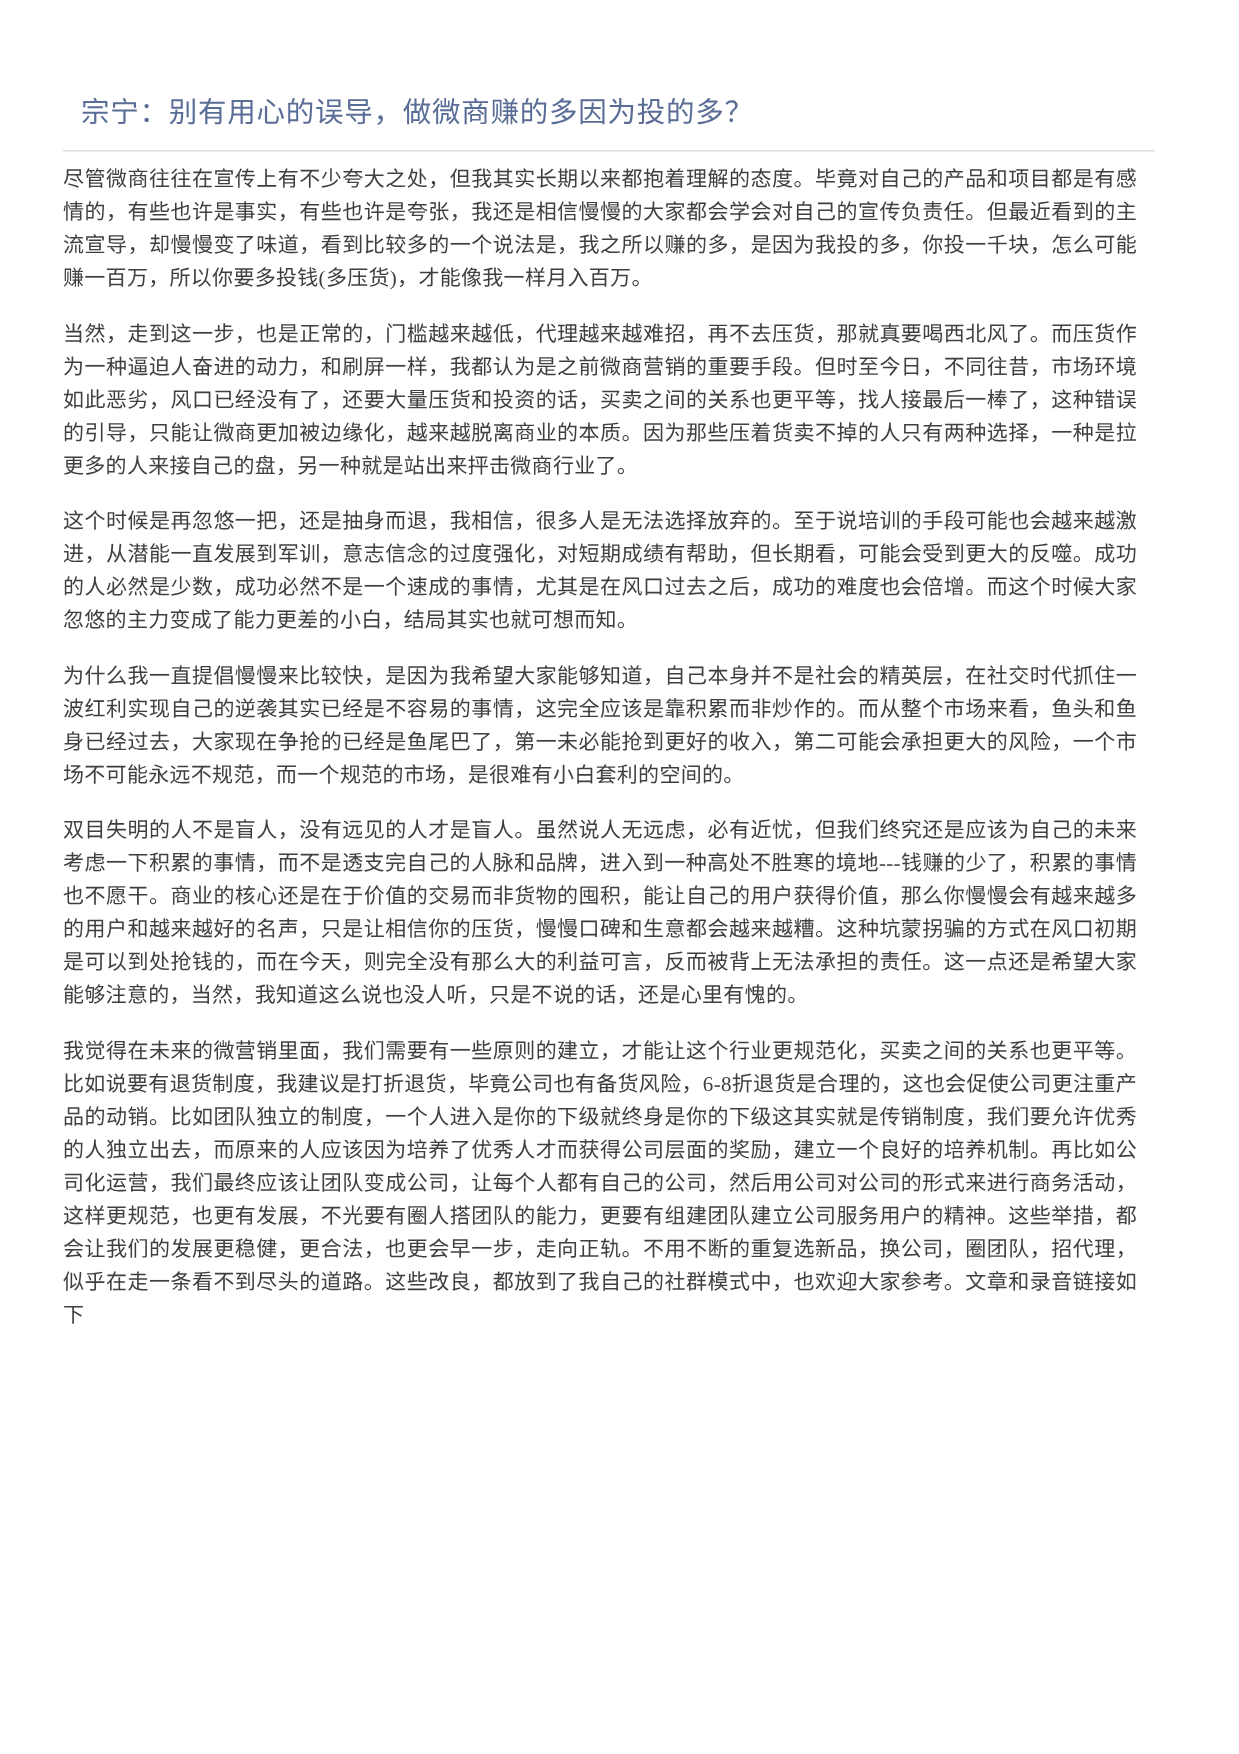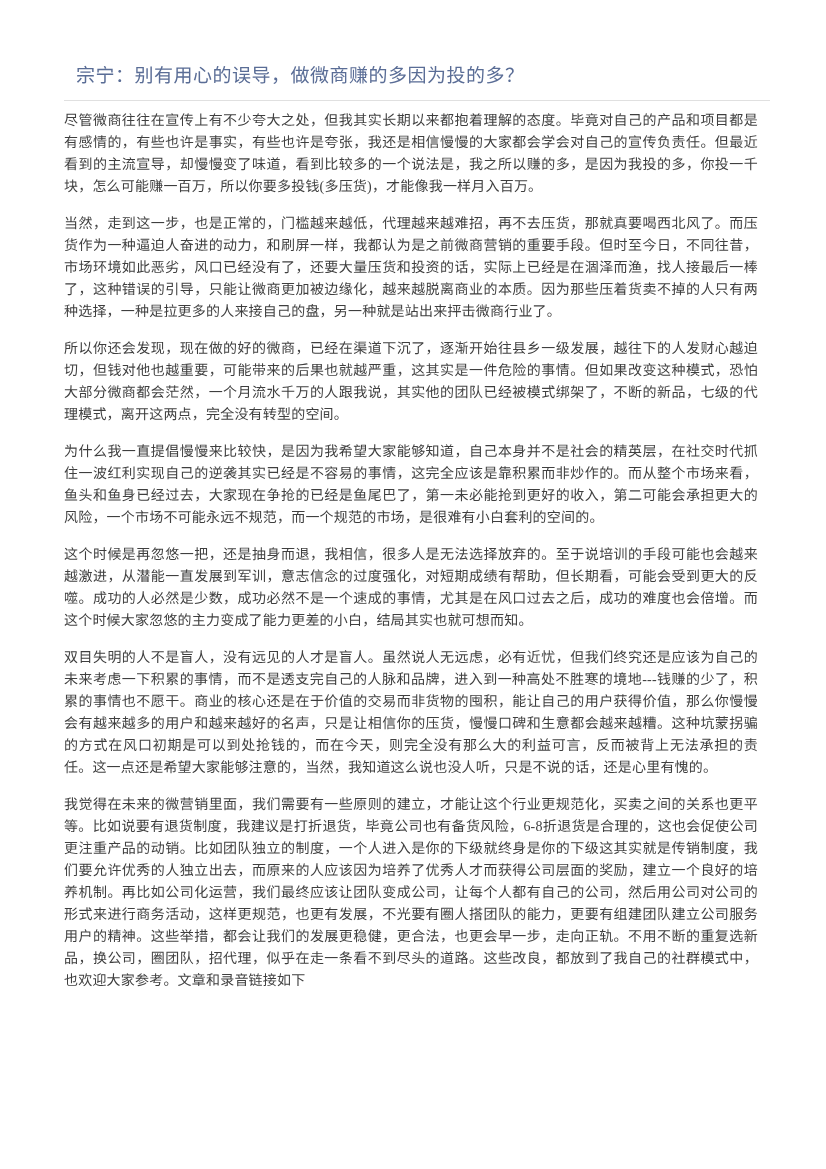--- a/index.html
+++ b/index.html
@@ -17,21 +17,21 @@
   body {
     width: 826px;
     height: 1169px;
     overflow: hidden;
     font-family: "Liberation Serif", "DejaVu Serif", serif;
   }
   .page {
     width: 826px;
     height: 967px;
     background: var(--bg-color);
-    padding: 63px 56px 0 64px;
+    padding: 63px 56px 0 42px;
   }
   .article-title {
     margin: 0 0 11px 12px;
     font-size: 19px;
     font-weight: normal;
     line-height: 26px;
     color: var(--title-color);
     letter-spacing: 0.5px;
   }
   .title-divider {
@@ -53,20 +53,19 @@
   }
 </style>
 </head>
 <body>
 
 <div class="page">
   <h1 class="article-title">宗宁：别有用心的误导，做微商赚的多因为投的多？</h1>
   <hr class="title-divider">
   <div class="article-body">
     <p>尽管微商往往在宣传上有不少夸大之处，但我其实长期以来都抱着理解的态度。毕竟对自己的产品和项目都是有感情的，有些也许是事实，有些也许是夸张，我还是相信慢慢的大家都会学会对自己的宣传负责任。但最近看到的主流宣导，却慢慢变了味道，看到比较多的一个说法是，我之所以赚的多，是因为我投的多，你投一千块，怎么可能赚一百万，所以你要多投钱(多压货)，才能像我一样月入百万。</p>
-    <p>当然，走到这一步，也是正常的，门槛越来越低，代理越来越难招，再不去压货，那就真要喝西北风了。而压货作为一种逼迫人奋进的动力，和刷屏一样，我都认为是之前微商营销的重要手段。但时至今日，不同往昔，市场环境如此恶劣，风口已经没有了，还要大量压货和投资的话，实际上已经是在涸泽而渔，找人接最后一棒了，这种错误的引导，只能让微商更加被边缘化，越来越脱离商业的本质。因为那些压着货卖不掉的人只有两种选择，一种是拉更多的人来接自己的盘，另一种就是站出来抨击微商行业了。</p>
-    <p>所以你还会发现，现在做的好的微商，已经在渠道下沉了，逐渐开始往县乡一级发展，越往下的人发财心越迫切，但钱对他也越重要，可能带来的后果也就越严重，这其实是一件危险的事情。但如果改变这种模式，恐怕大部分微商都会茫然，一个月流水千万的人跟我说，其实他的团队已经被模式绑架了，不断的新品，七级的代理模式，离开这两点，完全没有转型的空间。</p>
+    <p>当然，走到这一步，也是正常的，门槛越来越低，代理越来越难招，再不去压货，那就真要喝西北风了。而压货作为一种逼迫人奋进的动力，和刷屏一样，我都认为是之前微商营销的重要手段。但时至今日，不同往昔，市场环境如此恶劣，风口已经没有了，还要大量压货和投资的话，买卖之间的关系也更平等，找人接最后一棒了，这种错误的引导，只能让微商更加被边缘化，越来越脱离商业的本质。因为那些压着货卖不掉的人只有两种选择，一种是拉更多的人来接自己的盘，另一种就是站出来抨击微商行业了。</p>
+    <p>这个时候是再忽悠一把，还是抽身而退，我相信，很多人是无法选择放弃的。至于说培训的手段可能也会越来越激进，从潜能一直发展到军训，意志信念的过度强化，对短期成绩有帮助，但长期看，可能会受到更大的反噬。成功的人必然是少数，成功必然不是一个速成的事情，尤其是在风口过去之后，成功的难度也会倍增。而这个时候大家忽悠的主力变成了能力更差的小白，结局其实也就可想而知。</p>
     <p>为什么我一直提倡慢慢来比较快，是因为我希望大家能够知道，自己本身并不是社会的精英层，在社交时代抓住一波红利实现自己的逆袭其实已经是不容易的事情，这完全应该是靠积累而非炒作的。而从整个市场来看，鱼头和鱼身已经过去，大家现在争抢的已经是鱼尾巴了，第一未必能抢到更好的收入，第二可能会承担更大的风险，一个市场不可能永远不规范，而一个规范的市场，是很难有小白套利的空间的。</p>
-    <p>这个时候是再忽悠一把，还是抽身而退，我相信，很多人是无法选择放弃的。至于说培训的手段可能也会越来越激进，从潜能一直发展到军训，意志信念的过度强化，对短期成绩有帮助，但长期看，可能会受到更大的反噬。成功的人必然是少数，成功必然不是一个速成的事情，尤其是在风口过去之后，成功的难度也会倍增。而这个时候大家忽悠的主力变成了能力更差的小白，结局其实也就可想而知。</p>
     <p>双目失明的人不是盲人，没有远见的人才是盲人。虽然说人无远虑，必有近忧，但我们终究还是应该为自己的未来考虑一下积累的事情，而不是透支完自己的人脉和品牌，进入到一种高处不胜寒的境地---钱赚的少了，积累的事情也不愿干。商业的核心还是在于价值的交易而非货物的囤积，能让自己的用户获得价值，那么你慢慢会有越来越多的用户和越来越好的名声，只是让相信你的压货，慢慢口碑和生意都会越来越糟。这种坑蒙拐骗的方式在风口初期是可以到处抢钱的，而在今天，则完全没有那么大的利益可言，反而被背上无法承担的责任。这一点还是希望大家能够注意的，当然，我知道这么说也没人听，只是不说的话，还是心里有愧的。</p>
     <p>我觉得在未来的微营销里面，我们需要有一些原则的建立，才能让这个行业更规范化，买卖之间的关系也更平等。比如说要有退货制度，我建议是打折退货，毕竟公司也有备货风险，6-8折退货是合理的，这也会促使公司更注重产品的动销。比如团队独立的制度，一个人进入是你的下级就终身是你的下级这其实就是传销制度，我们要允许优秀的人独立出去，而原来的人应该因为培养了优秀人才而获得公司层面的奖励，建立一个良好的培养机制。再比如公司化运营，我们最终应该让团队变成公司，让每个人都有自己的公司，然后用公司对公司的形式来进行商务活动，这样更规范，也更有发展，不光要有圈人搭团队的能力，更要有组建团队建立公司服务用户的精神。这些举措，都会让我们的发展更稳健，更合法，也更会早一步，走向正轨。不用不断的重复选新品，换公司，圈团队，招代理，似乎在走一条看不到尽头的道路。这些改良，都放到了我自己的社群模式中，也欢迎大家参考。文章和录音链接如下</p>
   </div>
 </div>
 
 </body></html>

